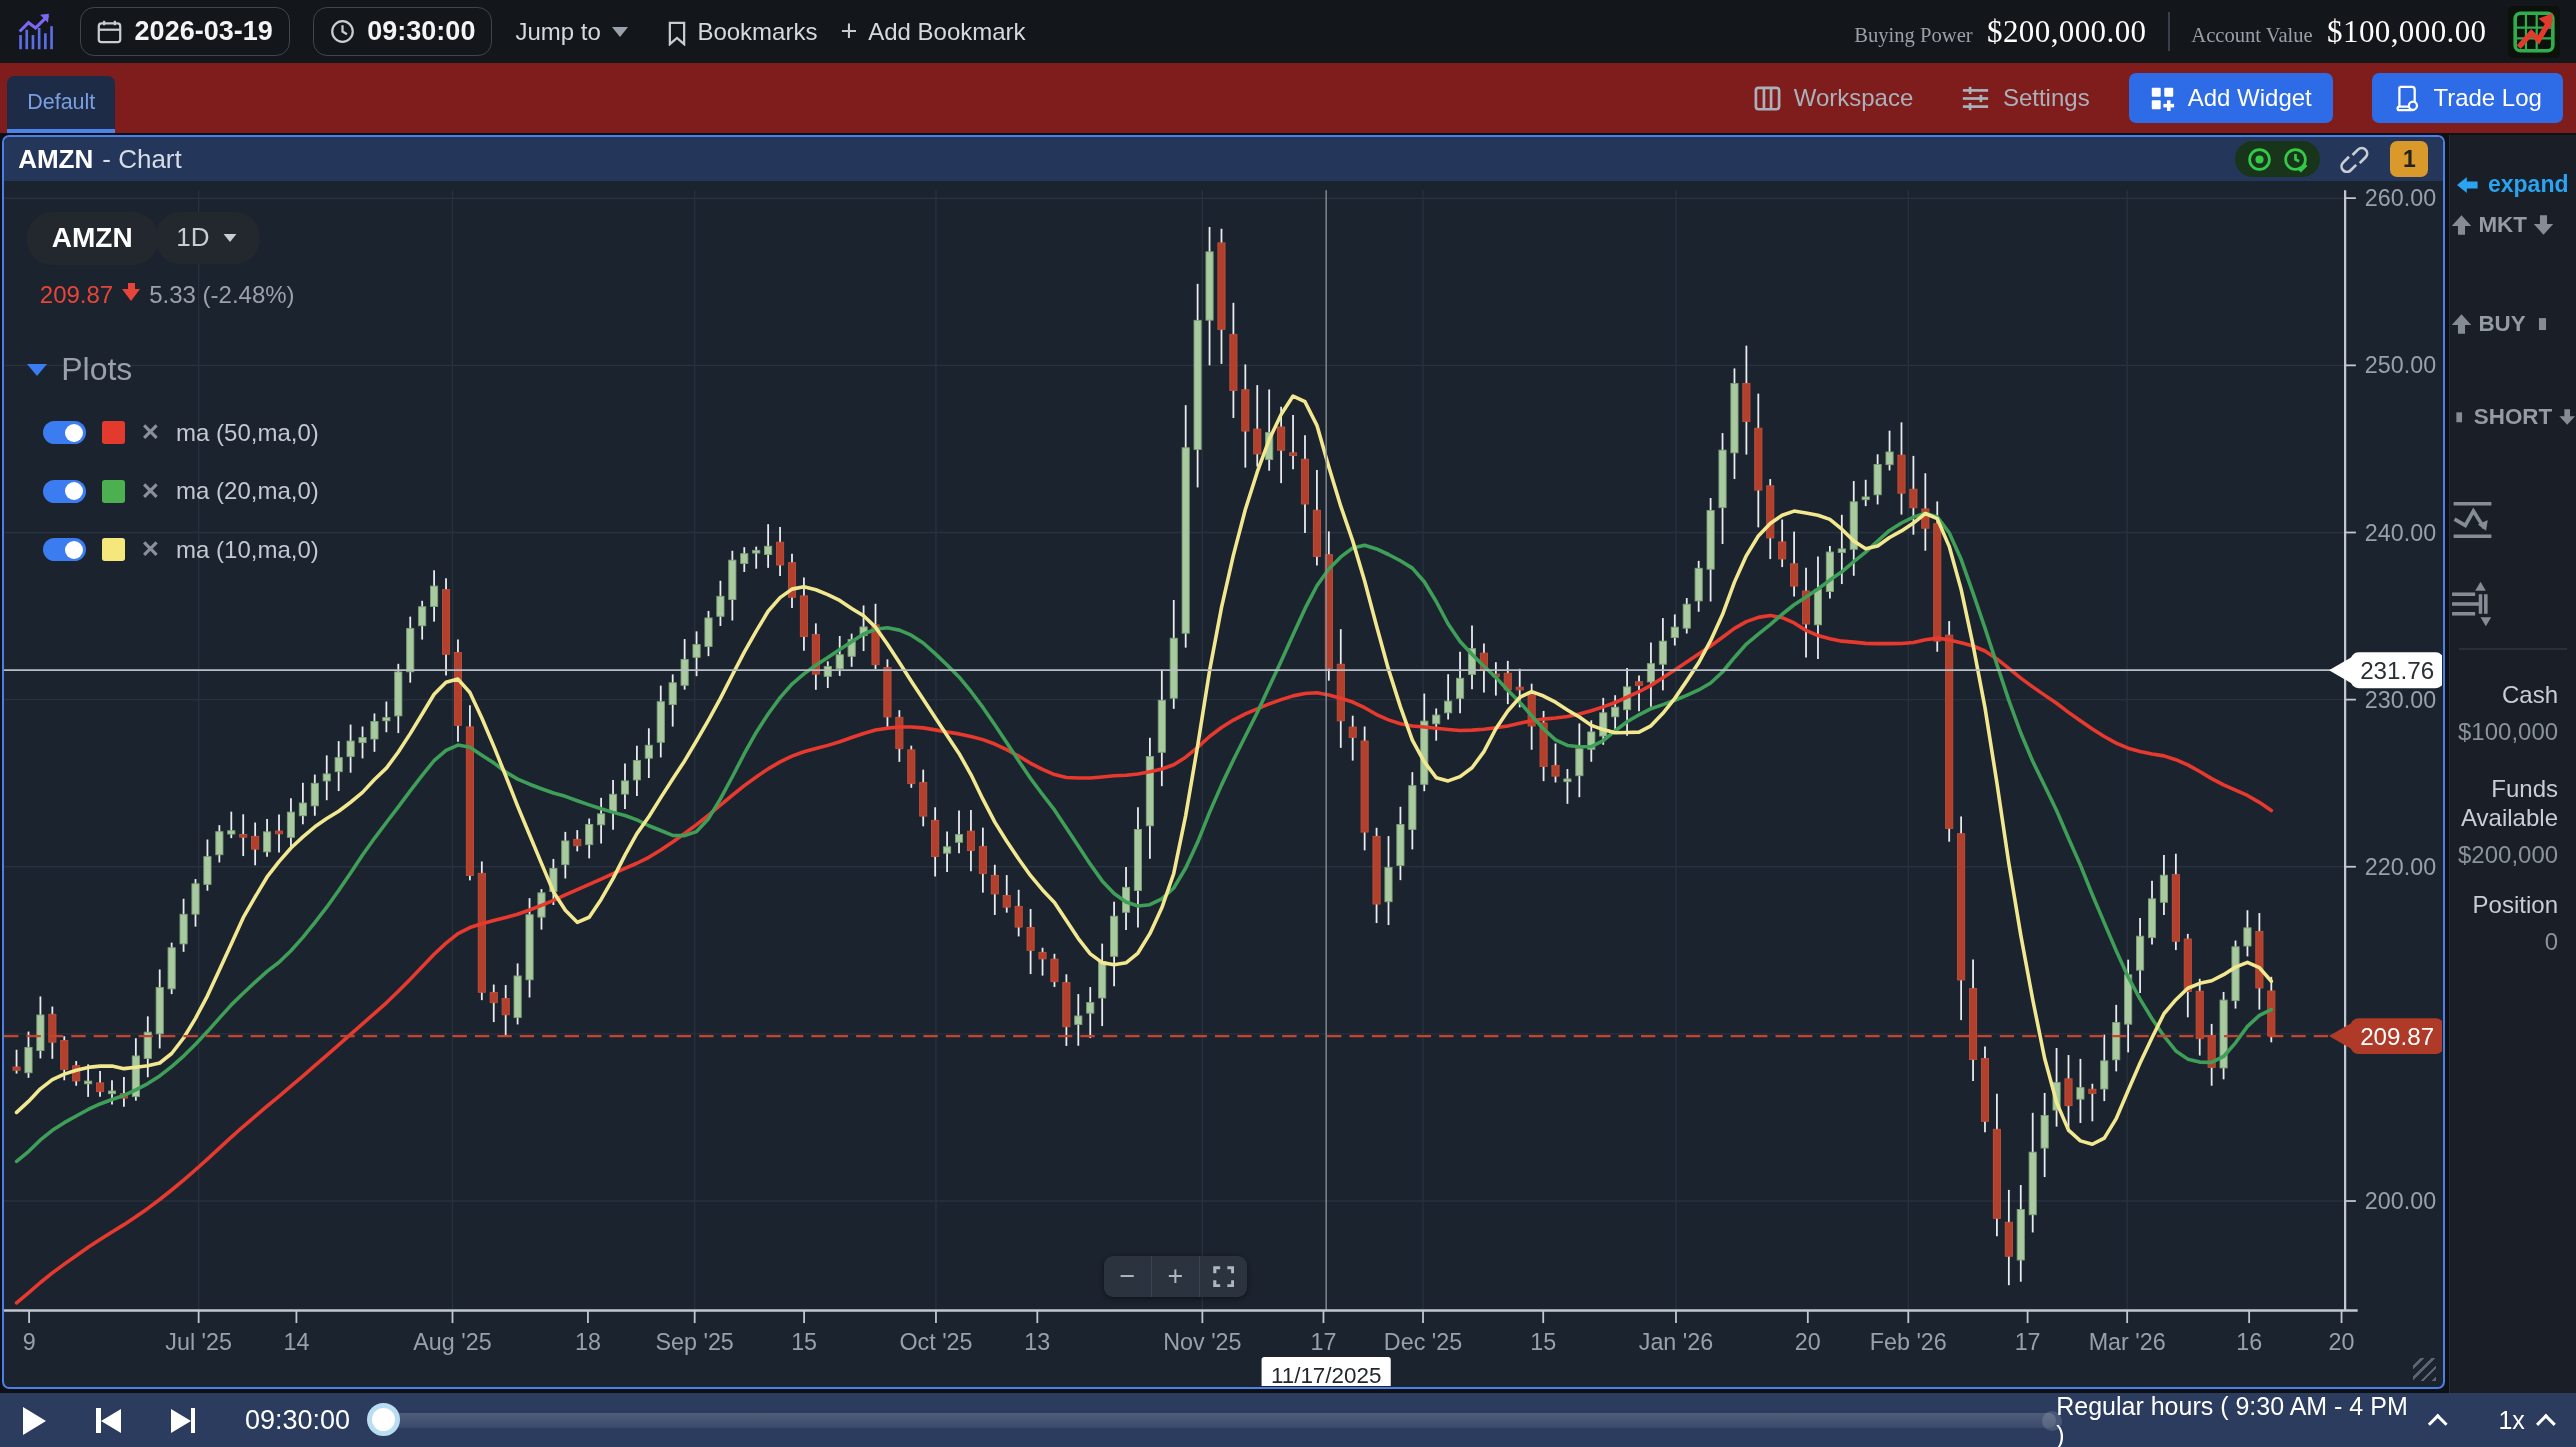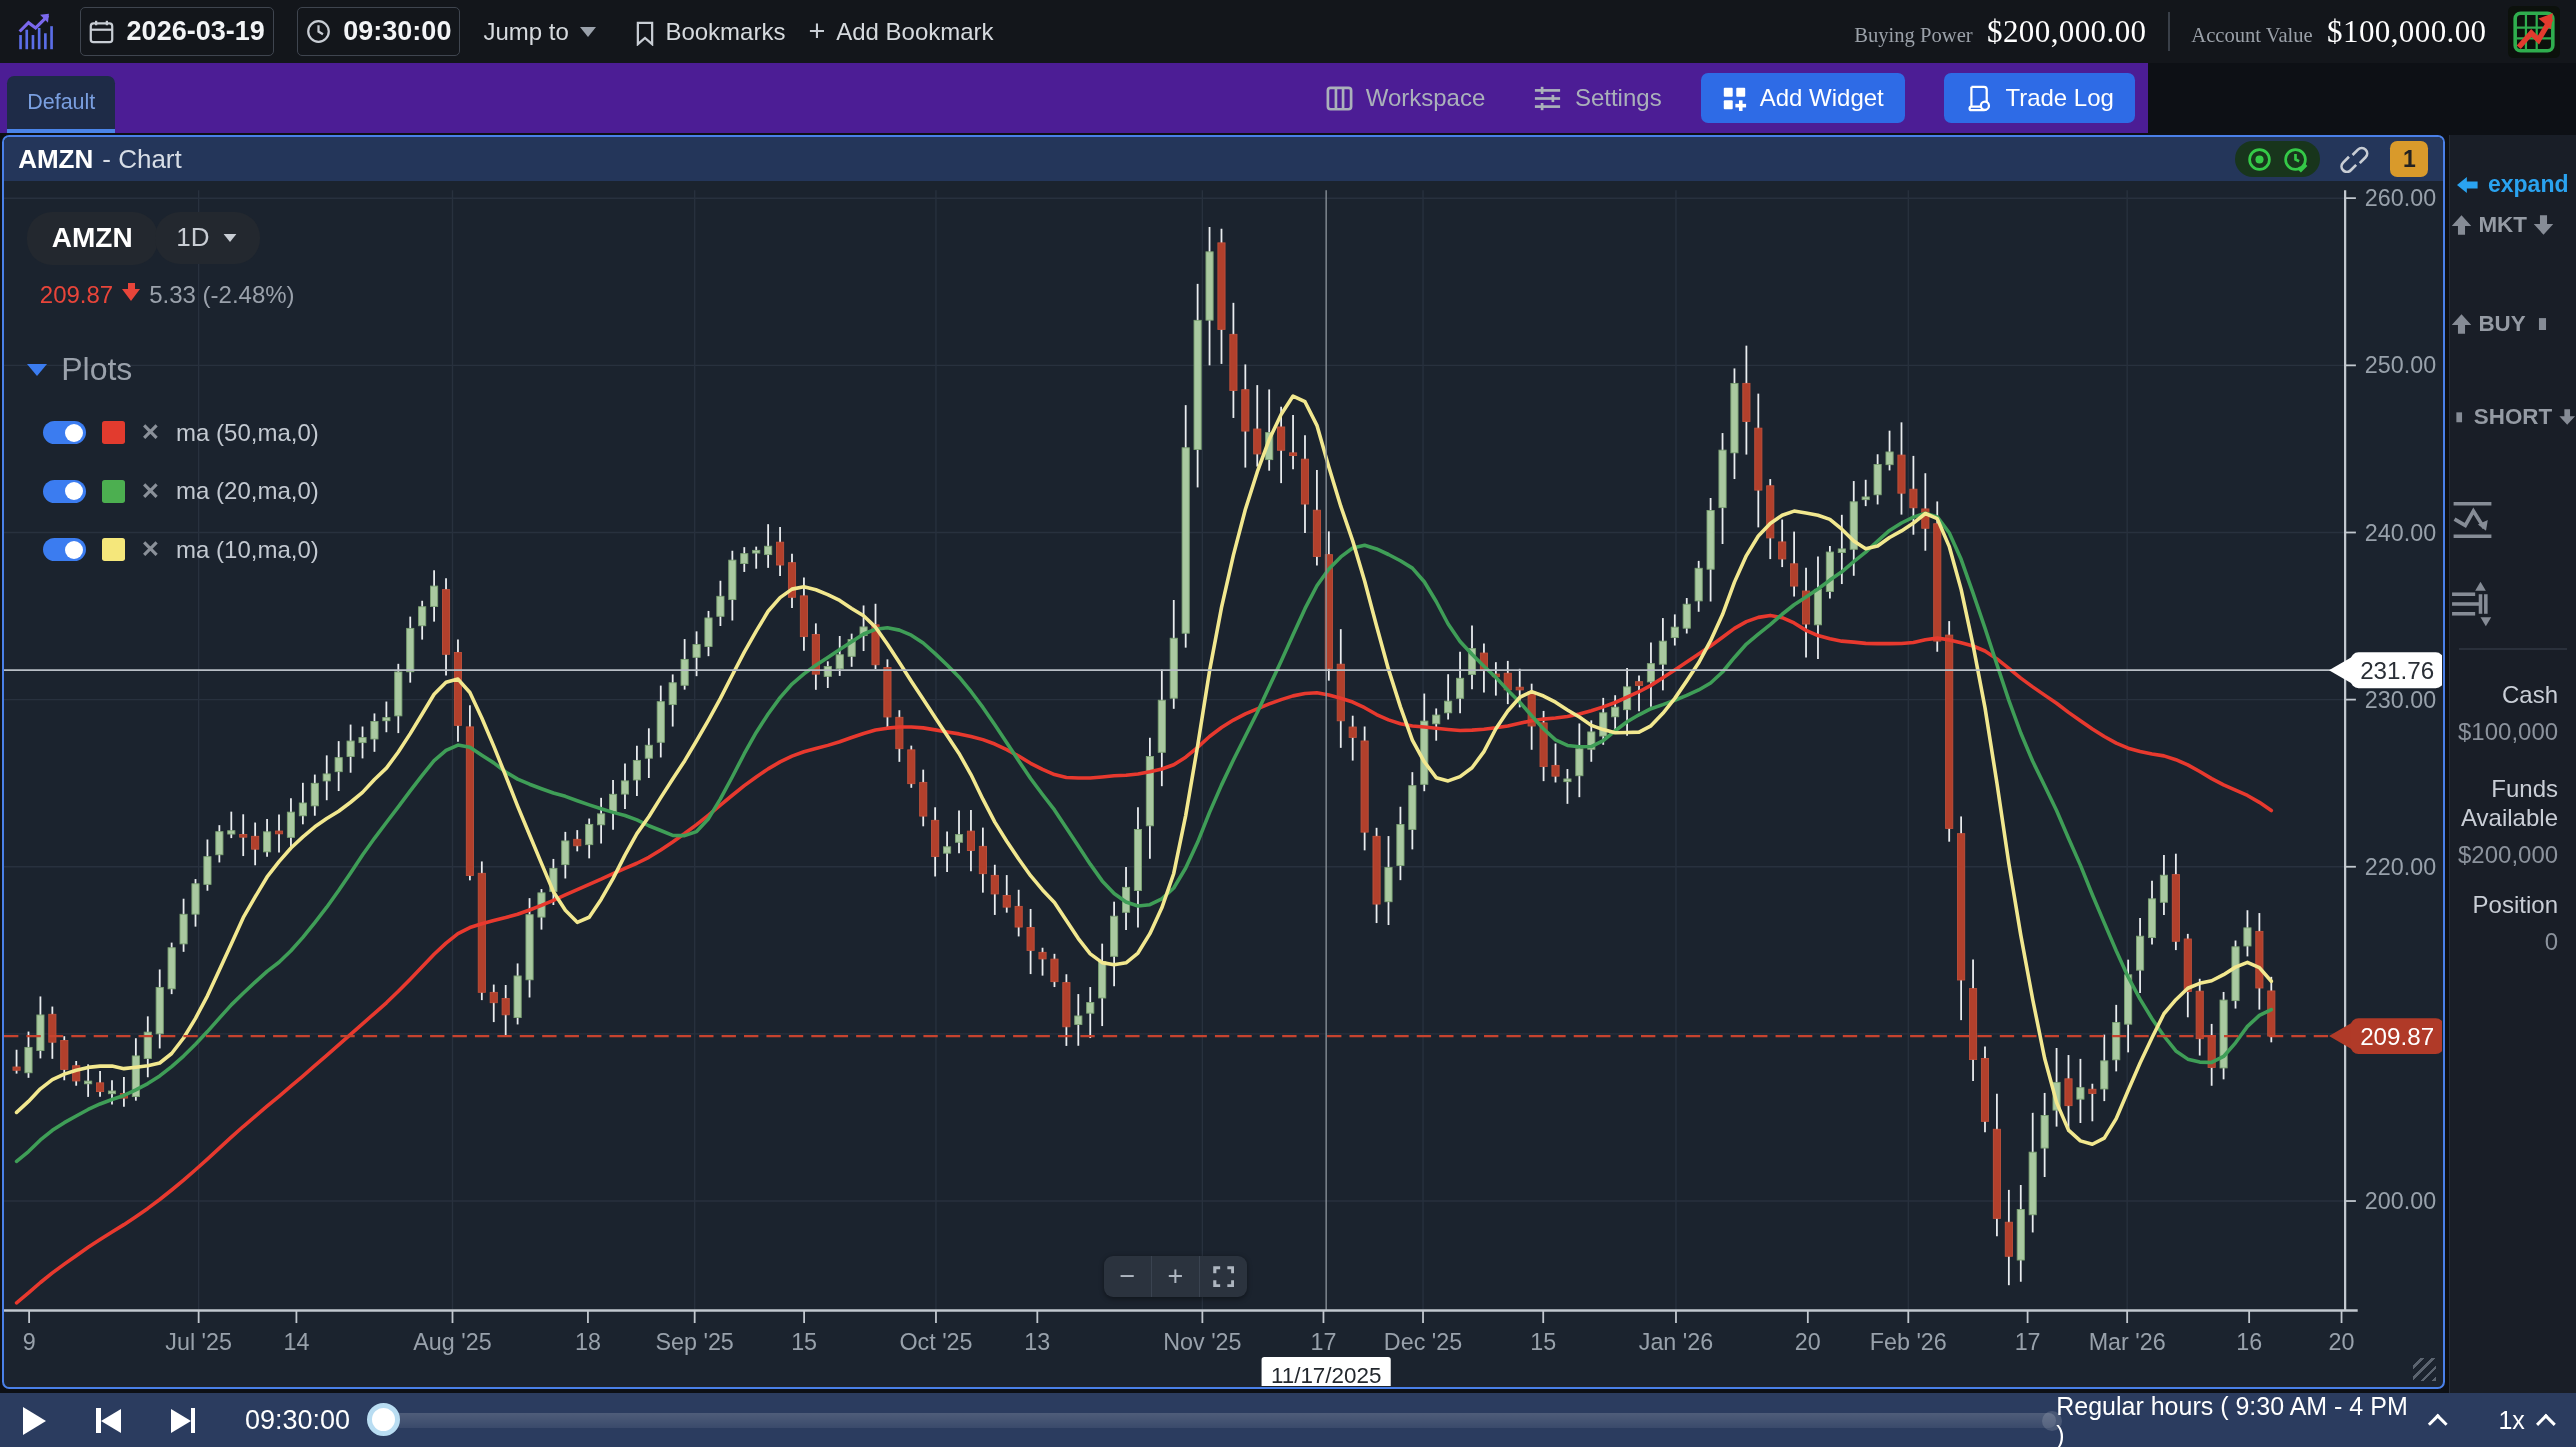--- a/index.html
+++ b/index.html
@@ -1,32 +1,32 @@
 <!DOCTYPE html>
 <html style="font-size:14.4px"><head>
 <meta charset="utf-8">
 <style>
   html,body{margin:0;padding:0;background:#0d1015;}
   .app{position:relative;width:2576px;height:1448px;background:#0d1015;
        font-family:"Liberation Sans",sans-serif;color:#e8eaed;overflow:hidden;}
   
   .topbar{position:absolute;left:0;top:0;width:2576px;height:63px;background:#13161b;
           display:flex;align-items:center;padding:0 16px;box-sizing:border-box;gap:23px;}
-  .pillbtn{display:flex;align-items:center;gap:12.6px;border:1.8px solid #3f454f;border-radius:5px;
-           height:47px;padding:0 8px;font-size:27px;font-weight:700;color:#f2f4f6;cursor:pointer;}
+  .pillbtn{display:flex;align-items:center;gap:12.6px;border:1.8px solid #3f454f;border-radius:14px;
+           height:47px;padding:0 16px;font-size:27px;font-weight:700;color:#f2f4f6;cursor:pointer;}
   .tb-item{display:flex;align-items:center;gap:10.8px;font-size:24px;color:#d6dade;cursor:pointer;}
   .caret-down{width:0;height:0;border-left:8px solid transparent;border-right:8px solid transparent;
               border-top:10px solid #9aa1ab;display:inline-block;}
   .tb-right{margin-left:auto;display:flex;align-items:center;gap:21.5px;font-family:Liberation Serif, serif;}
   .acct{display:flex;align-items:baseline;gap:14.4px;}
   .acct .lbl{font-size:20.6px;color:#9aa0a8;}
   .acct .val{font-size:31px;color:#ffffff;font-weight:400;letter-spacing:0.4px;}
   .vdiv{width:1.8px;height:39px;background:#3a4049;}
   
-  .tabbar{position:absolute;left:0;top:63px;width:2148px;height:70px;background:#4c1d95;}
+  .tabbar{position:absolute;left:0;top:63px;width:2576px;height:70px;background:#7f1d1d;}
   .tab{position:absolute;left:7.2px;bottom:0;height:57px;min-width:86px;padding:0 20px;
        background:#1e2b47;color:#7a9fe0;font-size:21.5px;display:flex;align-items:center;
        border-radius:7.2px 7.2px 0 0;border-bottom:4.5px solid #4a84e8;box-sizing:border-box;cursor:pointer;}
   .tab-right{position:absolute;right:12.6px;top:0;height:70px;display:flex;align-items:center;gap:39px;}
   .tr-item{display:flex;align-items:center;gap:12.6px;color:#aab1ba;font-size:24px;cursor:pointer;margin-left:9px;}
   .bluebtn{display:flex;align-items:center;gap:12.6px;background:#2e6be6;color:#fff;font-size:24px;
            height:50px;padding:0 21.5px;border-radius:7.2px;cursor:pointer;}
   
   .chart-panel{position:absolute;left:1.8px;top:135px;width:2443px;height:1254px;box-sizing:border-box;
                border:2.7px solid #4a80e8;border-radius:7.2px;background:#1b232e;overflow:hidden;}

